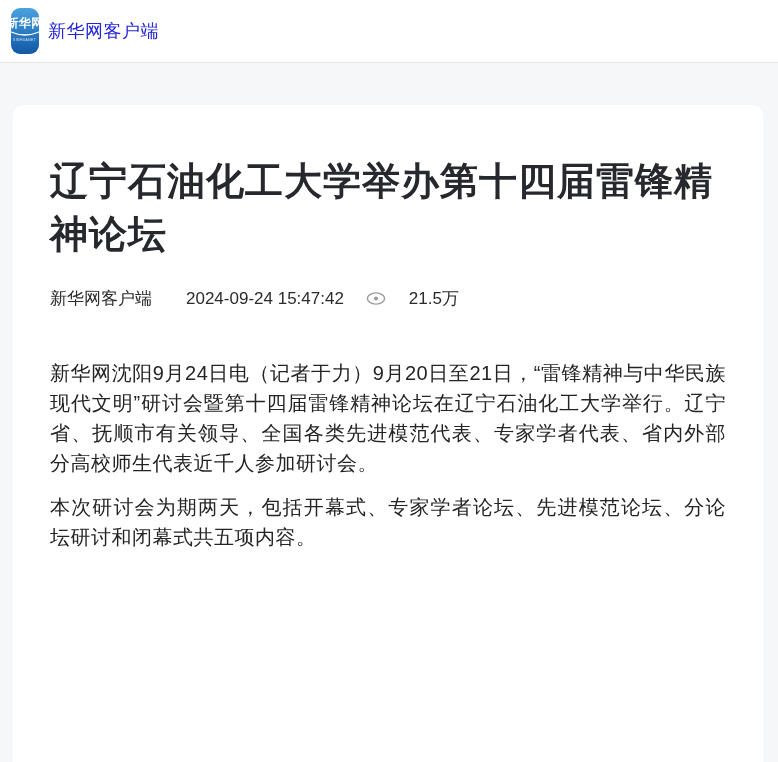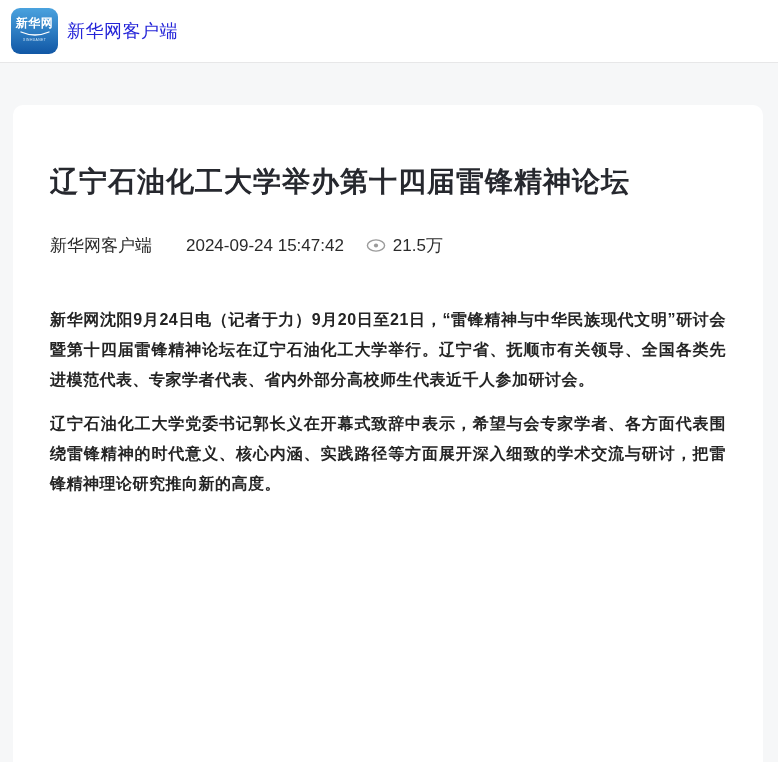--- a/index.html
+++ b/index.html
@@ -9,21 +9,21 @@
     font-family: "Liberation Sans", "DejaVu Sans", sans-serif;
   }
   
   .header {
     height: 63px; background: #ffffff;
     border-bottom: 1px solid #e7e7e8;
     display: flex; align-items: center;
     padding-left: 11px;
   }
   .logo {
-    width: 47px; height: 46px; border-radius: 9px;
+    width: 28px; height: 46px; border-radius: 9px;
     background: linear-gradient(180deg, #4aa2de 0%, #2f7fc4 48%, #1157a5 100%);
     display: flex; flex-direction: column; align-items: center; justify-content: center;
     cursor: pointer; flex: 0 0 auto;
   }
   .logo-cn {
     color: #ffffff; font-weight: bold; font-size: 12px;
     letter-spacing: 0.5px; line-height: 14px; white-space: nowrap;
   }
   .logo-arc { display: block; margin-top: 1px; }
   .logo-en {
@@ -35,34 +35,34 @@
     color: #2424d8; text-decoration: none; cursor: pointer;
   }
   
   .card {
     width: 750px; margin: 42px auto 0 13px;
     min-height: 657px; background: #ffffff;
     border-radius: 10px 10px 0 0;
     padding: 50px 37px 10px 37px;
   }
   .article-title {
-    font-size: 28px; line-height: 53px; font-weight: bold;
+    font-size: 38px; line-height: 53px; font-weight: bold;
     color: #26282e; letter-spacing: 1px;
   }
   .byline {
     margin-top: 26px; display: flex; align-items: center;
     font-size: 17px; color: #2b2b2b; line-height: 23px;
   }
   .byline .date { margin-left: 34px; }
   .views-icon { margin-left: 22px; display: inline-flex; align-items: center; }
-  .byline .views { margin-left: 7px; }
+  .byline .views { margin-left: 23px; }
   .article-body { margin-top: 48px; }
   .para {
-    font-size: 16px; line-height: 30px; letter-spacing: 0.5px;
-    color: #242424; margin-bottom: 14px; text-align: justify; text-justify: inter-ideograph; font-weight: bold;
+    font-size: 20px; line-height: 30px; letter-spacing: 0.5px;
+    color: #242424; margin-bottom: 14px; text-align: justify; text-justify: inter-ideograph;
   }
 </style>
 </head>
 <body>
 
 <div class="header">
   <div class="logo">
     <span class="logo-cn">新华网</span>
     <svg class="logo-arc" width="30" height="6" viewBox="0 0 30 6">
       <path d="M1,1 Q15,7 29,1" fill="none" stroke="#ffffff" stroke-width="1.3" stroke-linecap="round"></path>
@@ -82,15 +82,15 @@
       <svg width="20" height="15" viewBox="0 0 20 15">
         <ellipse cx="10" cy="7.5" rx="8.6" ry="5.6" fill="none" stroke="#9b9b9b" stroke-width="1.4"></ellipse>
         <circle cx="10" cy="7.5" r="2.1" fill="#9b9b9b"></circle>
       </svg>
     </span>
     <span class="views">21.5万</span>
   </div>
 
   <div class="article-body">
       <p class="para">新华网沈阳9月24日电（记者于力）9月20日至21日，“雷锋精神与中华民族现代文明”研讨会暨第十四届雷锋精神论坛在辽宁石油化工大学举行。辽宁省、抚顺市有关领导、全国各类先进模范代表、专家学者代表、省内外部分高校师生代表近千人参加研讨会。</p>
-      <p class="para">辽宁石油化工大学党委书记郭长义在开幕式致辞中表示，希望与会专家学者、各方面代表围绕雷锋精神的时代意义、核心内涵、实践路径等方面展开深入细致的学术交流与研讨，把雷锋精神理论研究推向新的高度。</p>
+      <p class="para">本次研讨会为期两天，包括开幕式、专家学者论坛、先进模范论坛、分论坛研讨和闭幕式共五项内容。</p>
     </div>
 </div>
 
 </body></html>

